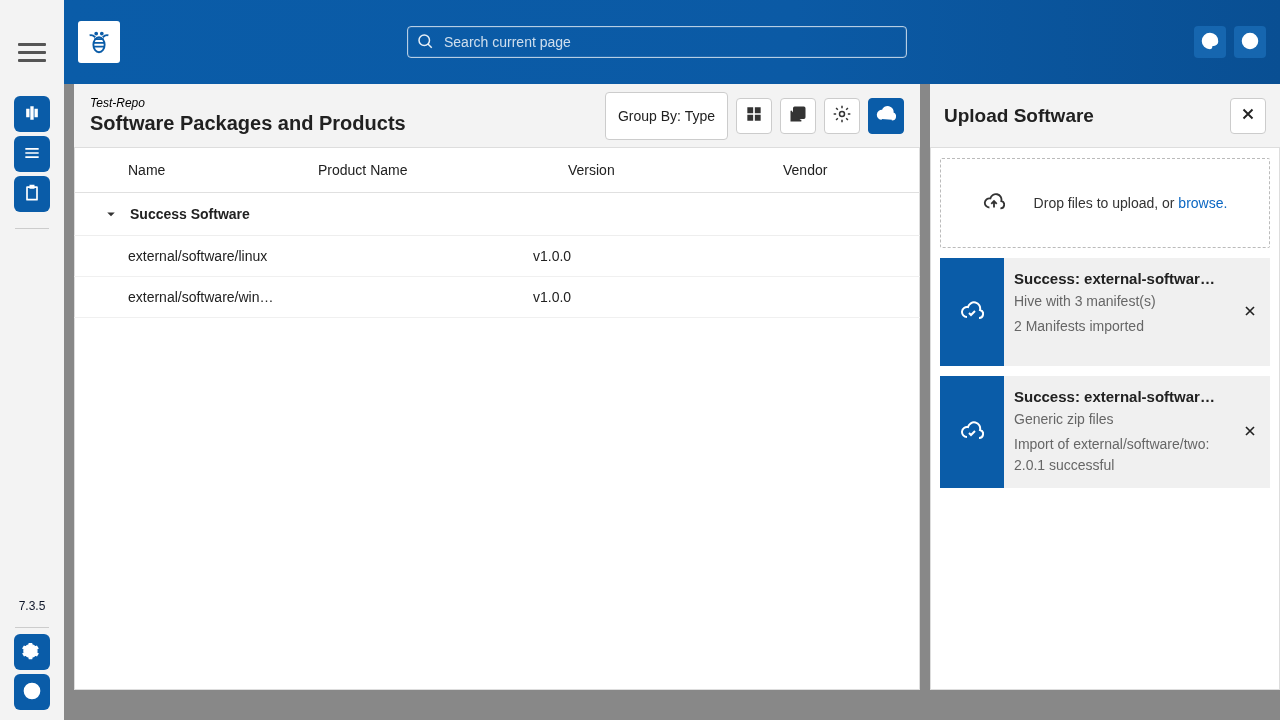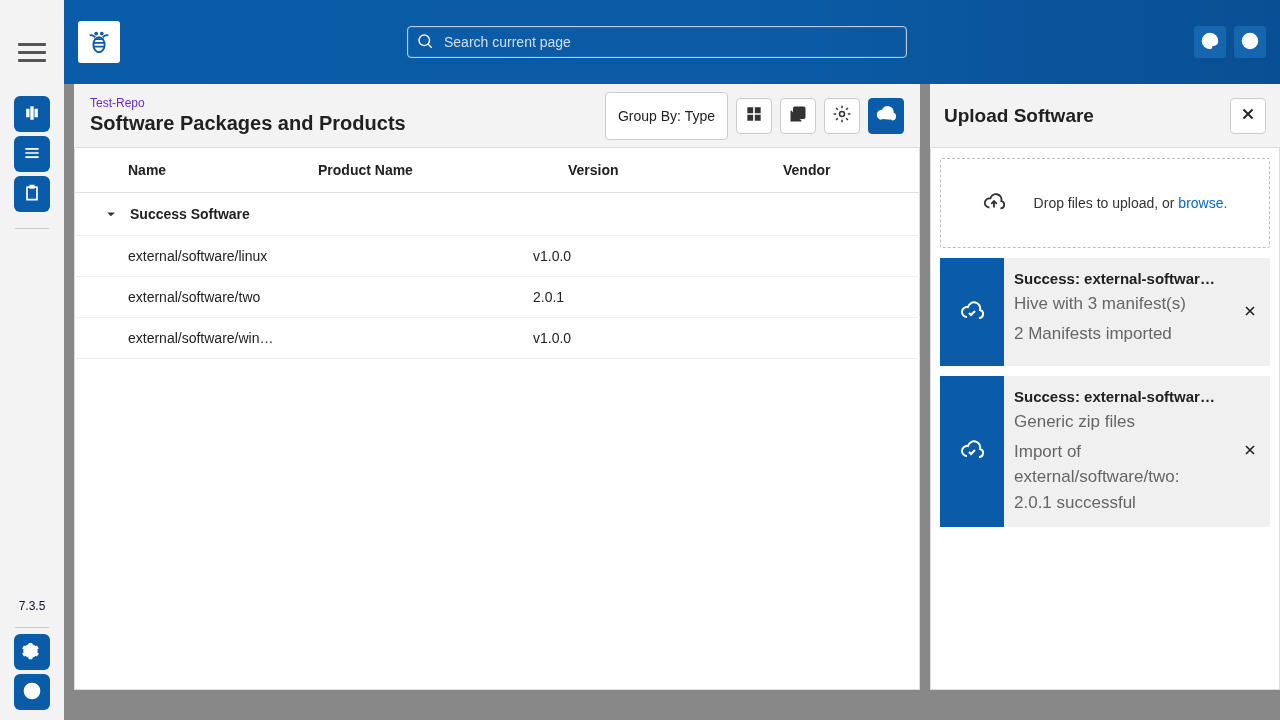--- a/index.html
+++ b/index.html
@@ -128,21 +128,21 @@
     margin-left: 10px;
   }
   .main-header {
     height: 64px;
     background: #f3f3f3;
     border-bottom: 1px solid #ddd;
     display:flex; align-items:center;
     padding: 0 16px;
     gap: 8px;
   }
-  .breadcrumb { font-size: 12px; color: #6d28d9; line-height:1.2; }
+  .breadcrumb { font-size: 12px; color: #000000; line-height:1.2;font-style:italic; }
   .page-title { font-size: 20px; font-weight: 600; margin-top:2px; }
   .mh-left { flex:1; }
   .group-btn {
     height: 48px;
     border: 1px solid #ccc;
     border-radius: 4px;
     background: #fff;
     padding: 0 12px;
     font-size: 14px;
     display:flex; align-items:center;
@@ -166,21 +166,21 @@
   .gear-icon svg { fill:none; stroke: currentColor; stroke-width:1.8; }
   
   .table {
     flex:1;
     overflow:auto;
   }
   .thead {
     display:flex;
     padding: 14px 28px 14px 54px;
     border-bottom: 1px solid #e0e0e0;
-    font-weight: 700;
+    font-weight: 400;
   }
   .col-name { flex: 0 0 190px; }
   .col-product { flex: 0 0 250px; }
   .col-version { flex: 0 0 178px; }
   .col-vendor { flex: 1; margin-left: 37px; }
   .group-row {
     display:flex; align-items:center;
     padding: 12px 28px;
     border-bottom: 1px solid #eee;
     font-weight: 700;
@@ -252,21 +252,21 @@
     flex:1;
     padding: 12px 10px;
     display:flex; flex-direction:column;
     gap:4px;
     min-width:0;
   }
   .uc-title {
     font-weight:700; font-size:15px;
     white-space:nowrap; overflow:hidden; text-overflow:ellipsis;
   }
-  .uc-sub { font-size:17px; color:#666; line-height:1.5; }
+  .uc-sub { font-size:14px; color:#666; line-height:1.5; }
   .uc-close {
     width:40px; display:flex; align-items:center; justify-content:center;
     cursor:pointer; color:#222;
   }
   .uc-close svg { width:16px; height:16px; stroke: currentColor; stroke-width:2.5; fill:none; }
 </style>
 </head>
 <body>
 
 <div class="app">
@@ -432,26 +432,20 @@
               <svg viewBox="0 0 24 24">
                   <path d="M7 10l5 5 5-5z"></path>
                 </svg>
             </span>
             <span>Success Software</span>
           </div>
           <div class="data-row">
             <div class="col-name">external/software/linux</div>
             <div class="col-product"></div>
             <div class="col-version">v1.0.0</div>
-            <div class="col-vendor"></div>
-          </div>
-          <div class="data-row">
-            <div class="col-name">external/software/two</div>
-            <div class="col-product"></div>
-            <div class="col-version">2.0.1</div>
             <div class="col-vendor"></div>
           </div>
           <div class="data-row">
             <div class="col-name">external/software/win…</div>
             <div class="col-product"></div>
             <div class="col-version">v1.0.0</div>
             <div class="col-vendor"></div>
           </div>
         </div>
       </div>

